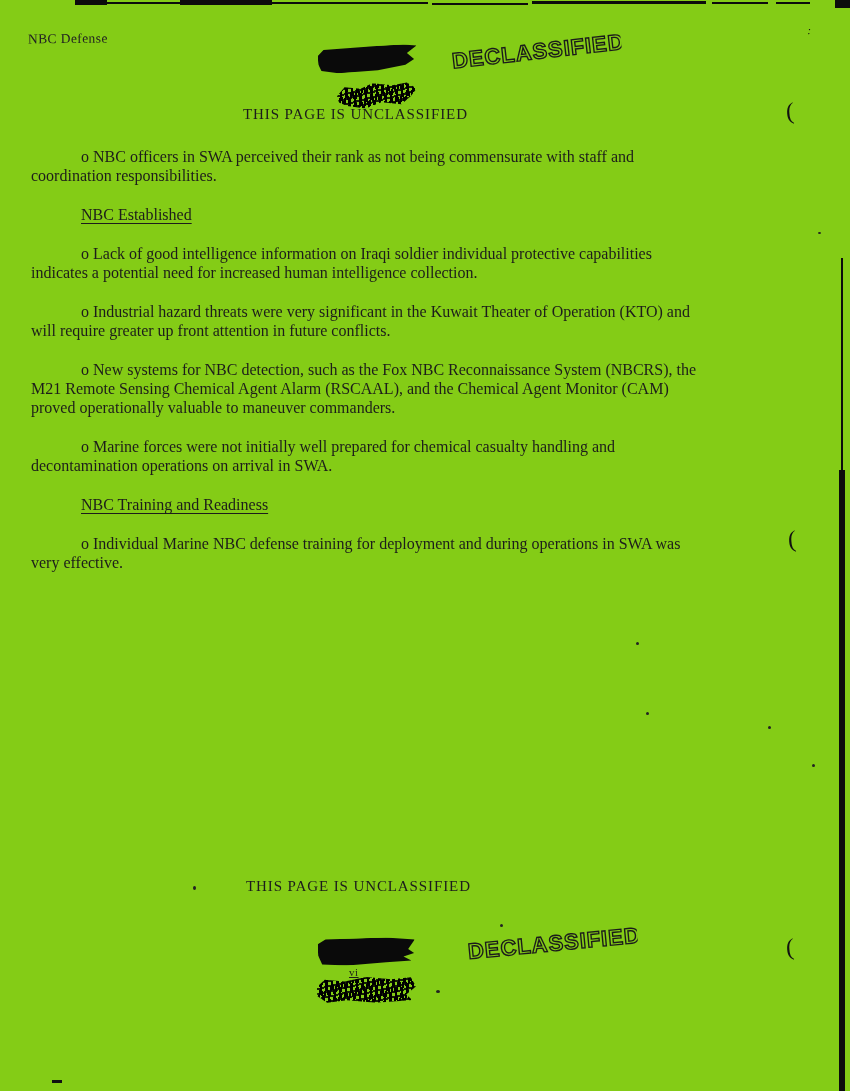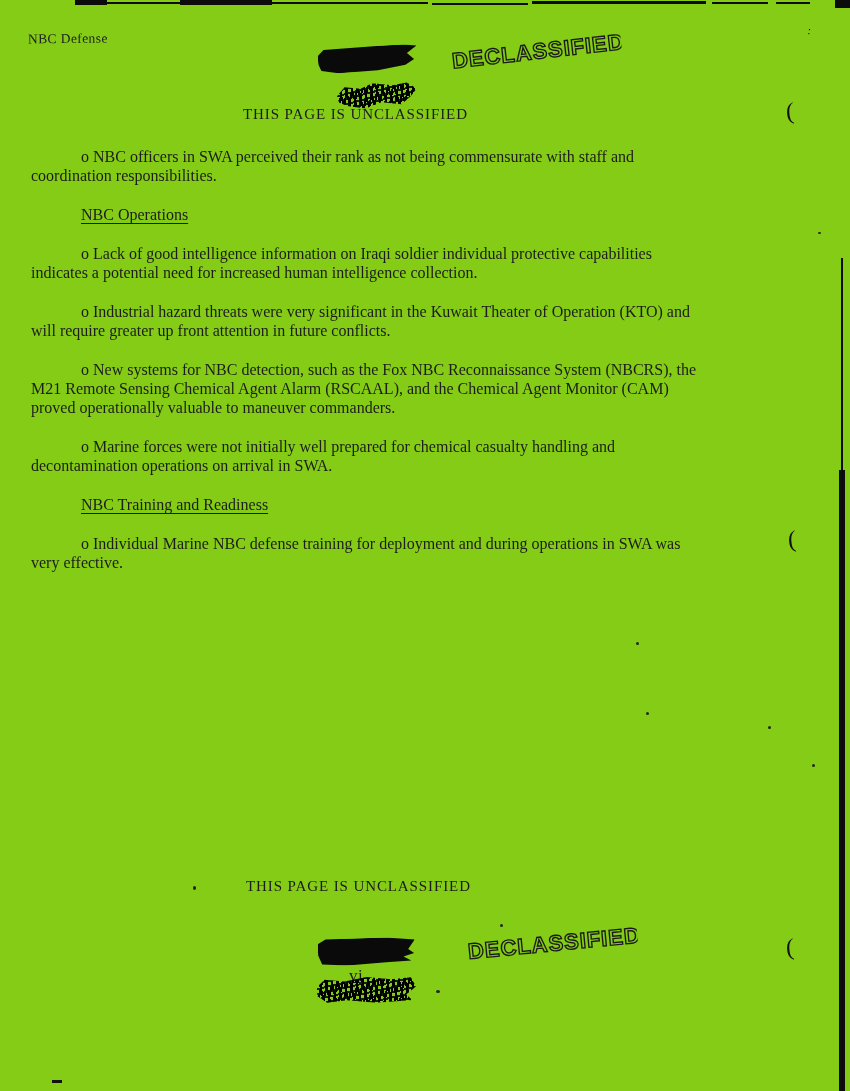--- a/index.html
+++ b/index.html
@@ -24,21 +24,21 @@
   }
   .classification{
     position:absolute;
     font-size:15px;letter-spacing:.9px;color:#1c1c1c;
     white-space:nowrap;
   }
   .classification.top{left:243px;top:106px;}
   .classification.bottom{left:246px;top:878px;}
   .page-number{
     position:absolute;left:349px;top:966px;
-    font-size:17px;letter-spacing:.5px;text-decoration:underline;
+    font-size:11px;letter-spacing:.5px;text-decoration:underline;
   }
   .paren{
     position:absolute;font-size:24px;color:#111;
     font-family:"Liberation Serif",serif;transform:rotate(-4deg);
   }
   .colon-mark{
     position:absolute;left:808px;top:24px;font-size:11px;color:#111;
     transform:rotate(10deg);
   }
   
@@ -138,21 +138,21 @@
     <svg width="172" height="40">
       <text x="2" y="26" font-size="22" letter-spacing="1" fill="none" stroke="#1b1b1b" stroke-width="1.4">DECLASSIFIED</text>
     </svg>
   </div>
   <div class="smudge top"></div>
 
   <div class="classification top">THIS PAGE IS UNCLASSIFIED</div>
 
   <div class="body-text">
     <p>o NBC officers in SWA perceived their rank as not being commensurate with staff and coordination responsibilities.</p>
-    <h3>NBC Operations</h3>
+    <h3>NBC Established</h3>
     <p>o Lack of good intelligence information on Iraqi soldier individual protective capabilities indicates a potential need for increased human intelligence collection.</p>
     <p>o Industrial hazard threats were very significant in the Kuwait Theater of Operation (KTO) and will require greater up front attention in future conflicts.</p>
     <p>o New systems for NBC detection, such as the Fox NBC Reconnaissance System (NBCRS), the M21 Remote Sensing Chemical Agent Alarm (RSCAAL), and the Chemical Agent Monitor (CAM) proved operationally valuable to maneuver commanders.</p>
     <p>o Marine forces were not initially well prepared for chemical casualty handling and decontamination operations on arrival in SWA.</p>
     <h3>NBC Training and Readiness</h3>
     <p>o Individual Marine NBC defense training for deployment and during operations in SWA was very effective.</p>
   </div>
 
   <div class="classification bottom">THIS PAGE IS UNCLASSIFIED</div>
 

